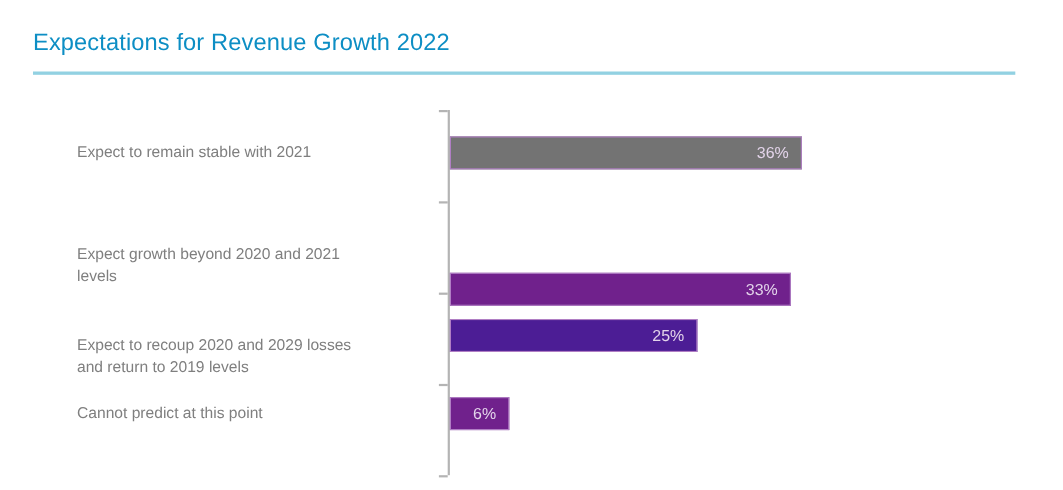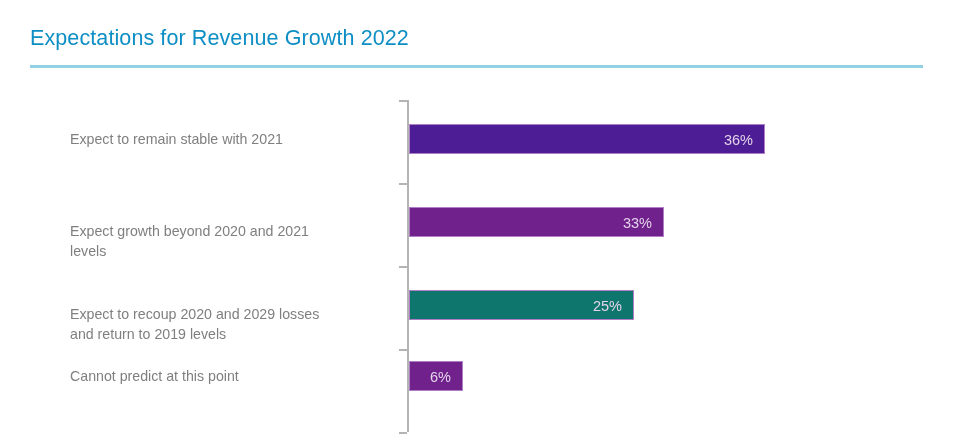--- a/index.html
+++ b/index.html
@@ -125,37 +125,37 @@
     <div id="y-axis-line" style="background: rgb(180, 180, 180);"></div>
 
     <div class="axis-tick" style="top: 15px; background: rgb(180, 180, 180);"></div>
     <div class="axis-tick" style="top: 98px; background: rgb(180, 180, 180);"></div>
     <div class="axis-tick" style="top: 181px; background: rgb(180, 180, 180);"></div>
     <div class="axis-tick" style="top: 264px; background: rgb(180, 180, 180);"></div>
     <div class="axis-tick" style="top: 347px; background: rgb(180, 180, 180);"></div>
 
     <div class="bar-row" style="top:39px">
       <div class="cat-label one-line" style="color: rgb(127, 127, 127);">Expect to remain stable with 2021</div>
-      <div class="bar" style="width: 356px; background: #4c1d95;">
+      <div class="bar" style="width: 320px; background: #737373;">
         <span class="bar-value" style="color: rgb(227, 212, 234);">36%</span>
       </div>
     </div>
 
     <div class="bar-row" style="top:122px">
       <div class="cat-label two-line" style="color: rgb(127, 127, 127);">Expect growth beyond 2020 and 2021
 levels</div>
-      <div class="bar" style="width: 255px; background: rgb(112, 33, 140);">
+      <div class="bar" style="width: 310px; background: rgb(112, 33, 140); margin-top: 41px;">
         <span class="bar-value" style="color: rgb(227, 212, 234);">33%</span>
       </div>
     </div>
 
     <div class="bar-row" style="top:205px">
       <div class="cat-label two-line" style="color: rgb(127, 127, 127);">Expect to recoup 2020 and 2029 losses
 and return to 2019 levels</div>
-      <div class="bar" style="width: 225px; background: #0f766e;">
+      <div class="bar" style="width: 225px; background: #4c1d95;">
         <span class="bar-value" style="color: rgb(227, 212, 234);">25%</span>
       </div>
     </div>
 
     <div class="bar-row" style="top:276px">
       <div class="cat-label one-line" style="color: rgb(127, 127, 127);">Cannot predict at this point</div>
       <div class="bar" style="width: 54px; background: rgb(112, 33, 140);">
         <span class="bar-value" style="color: rgb(227, 212, 234);">6%</span>
       </div>
     </div>

